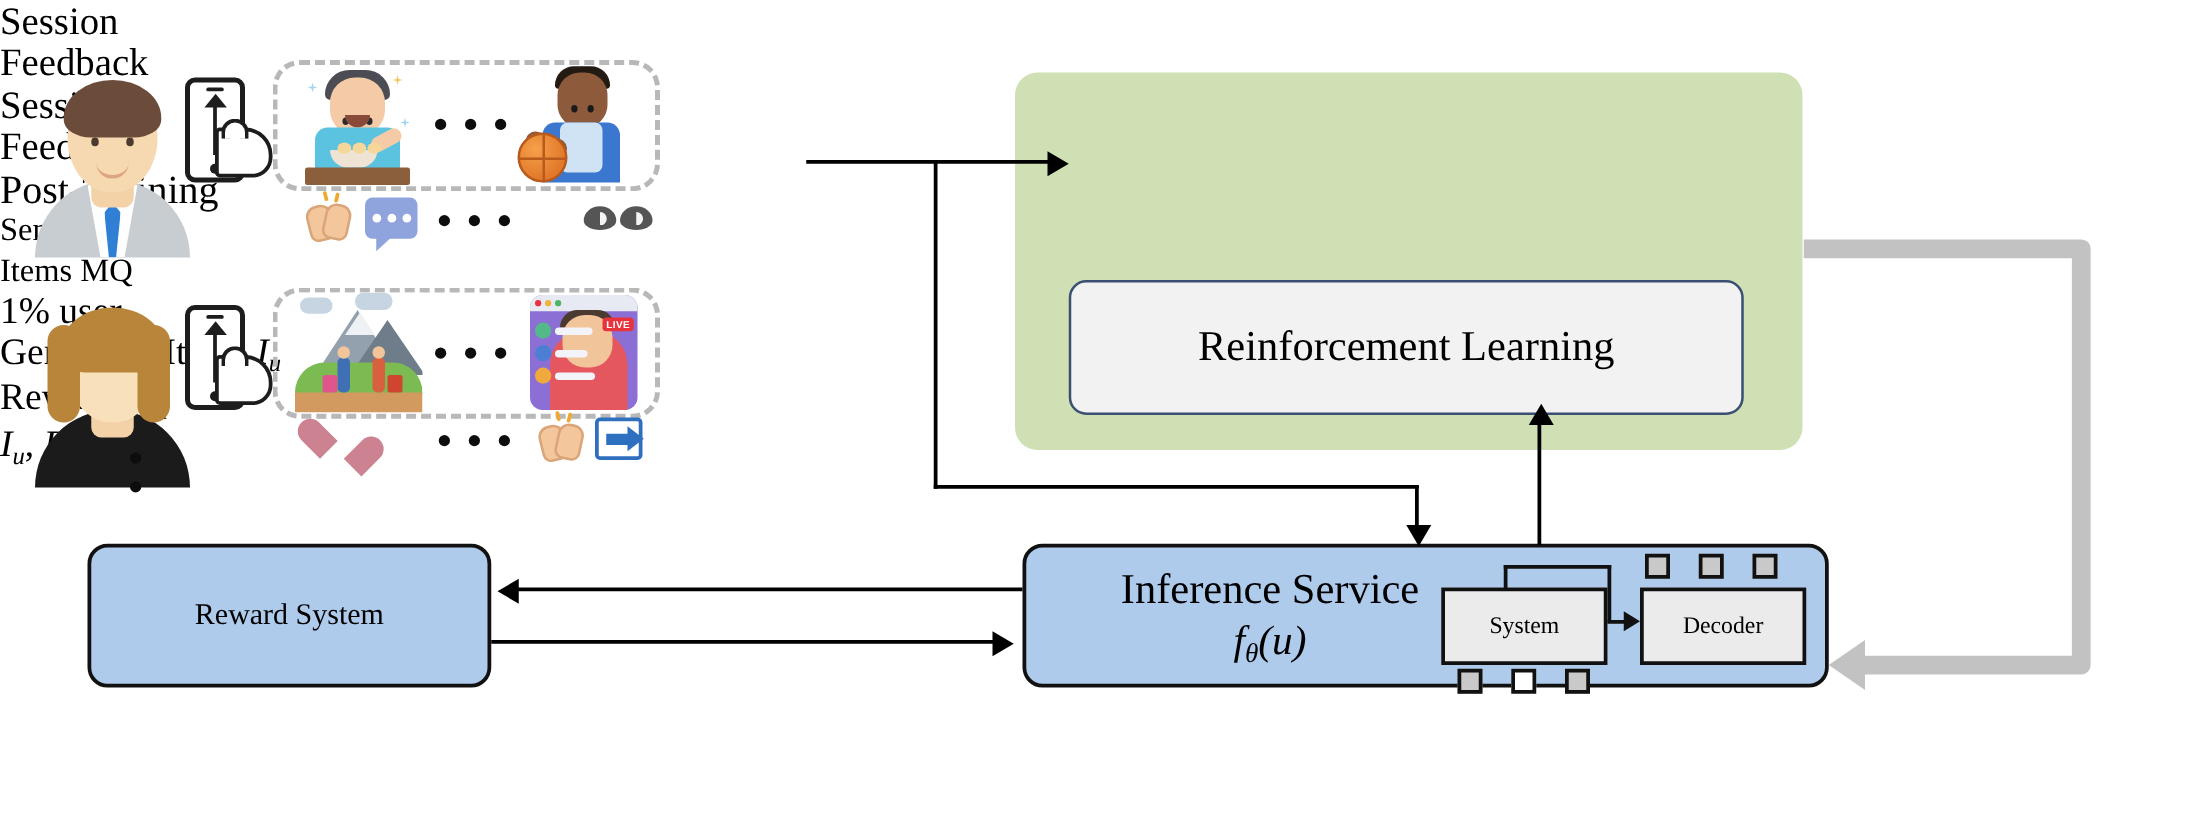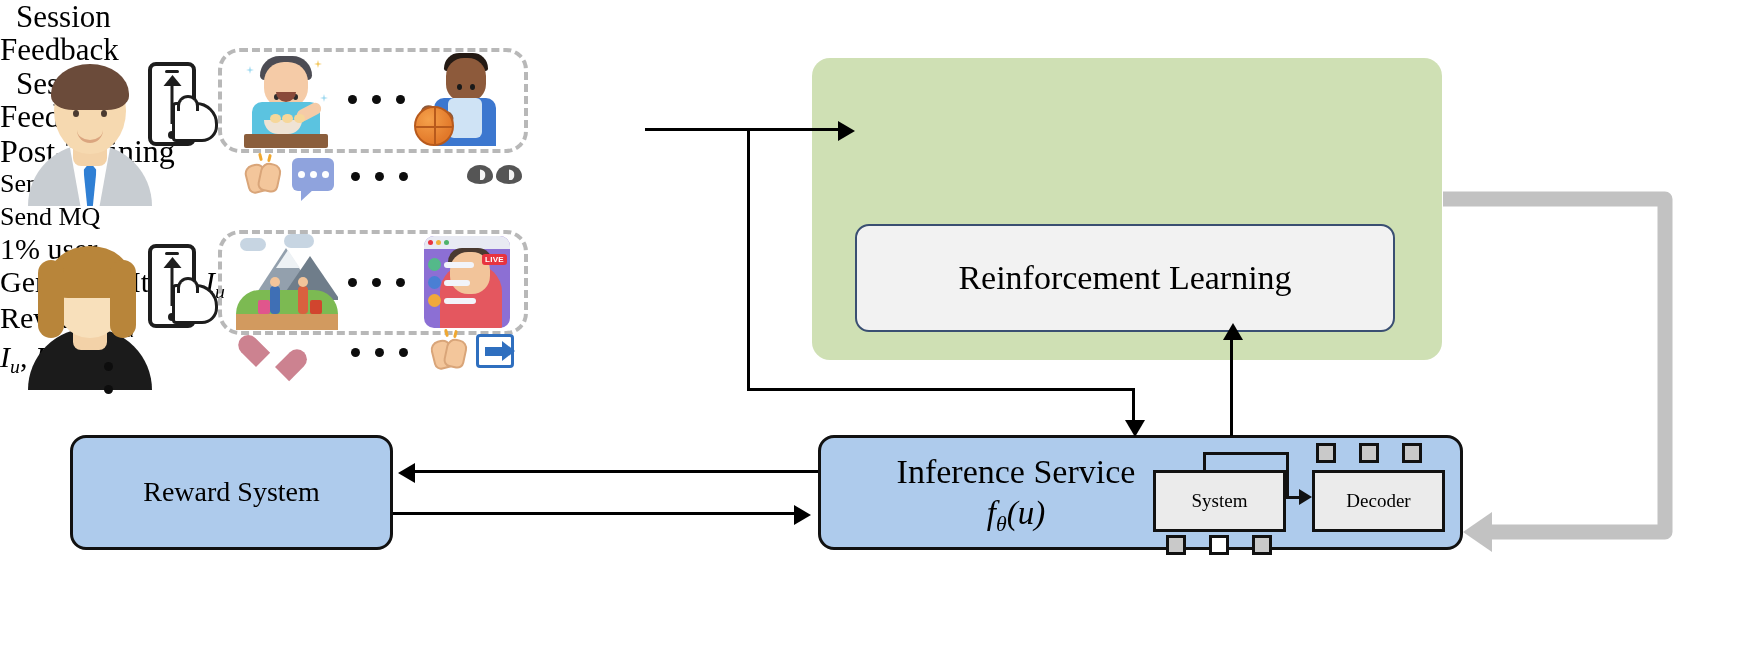--- a/index.html
+++ b/index.html
@@ -18,25 +18,25 @@
     overflow: hidden;
   }
 
   
   .label {
     font-family: "Liberation Serif", serif;
     color: #000;
     white-space: nowrap;
     line-height: 1.08;
   }
-  .lbl-session   { font-size: 31px; padding-left: 16px; }
+  .lbl-session   { font-size: 31px; }
   .lbl-feedback  { font-size: 31px; }
   .lbl-title     { font-size: 31px; }
   .lbl-box       { font-size: 34px; }
-  .lbl-big       { font-size: 28px; font-family: Liberation Serif, serif; }
+  .lbl-big       { font-size: 24px; font-family: Liberation Serif, serif; }
   .lbl-edge      { font-size: 30px; }
   .lbl-send      { font-size: 26px; text-align: left; line-height: 1.25; white-space: normal; }
   .lbl-small     { font-size: 19px; }
   .math-i        { font-style: italic; }
   .sub           { font-size: 0.66em; vertical-align: -0.30em; font-style: italic; }
   .sub2          { font-size: 0.55em; vertical-align: -0.52em; font-style: italic; }
 
   
   .person { position: absolute; }
   .p-body {
@@ -533,21 +533,21 @@
 
   <div class="green-panel" style="left:812px; top:58px; width:630px; height:302px;"></div>
 
 
   <div class="train-box" style="left:855px; top:224px; width:540px; height:108px;">
     <span class="label lbl-box">Reinforcement Learning</span>
   </div>
 
   <div class="label lbl-send" style="left:1484px; top:100px; width:180px;">
     <span>Send </span><span class="math-i">θ</span><br>
-    <span>Send MQ</span>
+    <span>Items MQ</span>
   </div>
 
   <div class="blue-box" style="left:70px; top:435px; width:323px; height:115px; display:flex; align-items:center; justify-content:center;">
     <span class="label lbl-big">Reward System</span>
   </div>
 
   <div class="blue-box" style="left:818px; top:435px; width:645px; height:115px;">
     <div class="label" style="position:absolute; left:40px; top:58px; width:310px; text-align:center; font-size:33px;">
       <span class="math-i">f</span><span class="sub math-i">θ</span><span class="math-i">(u)</span>
     </div>

